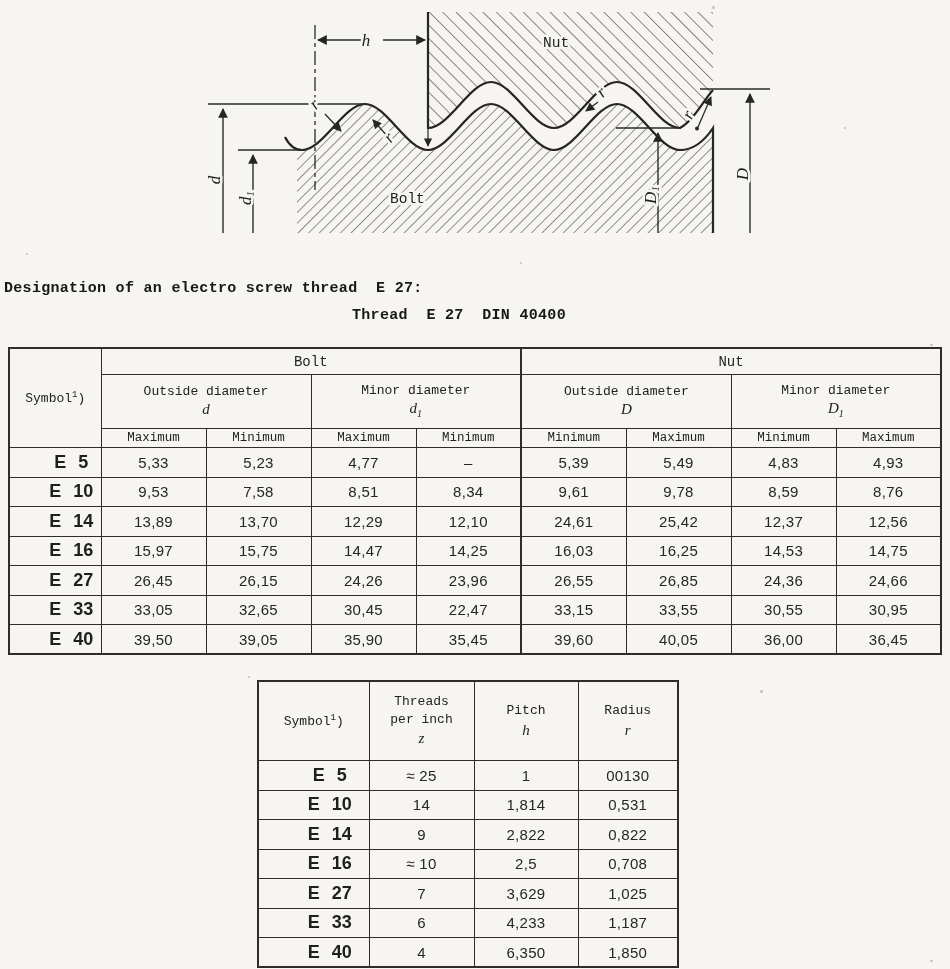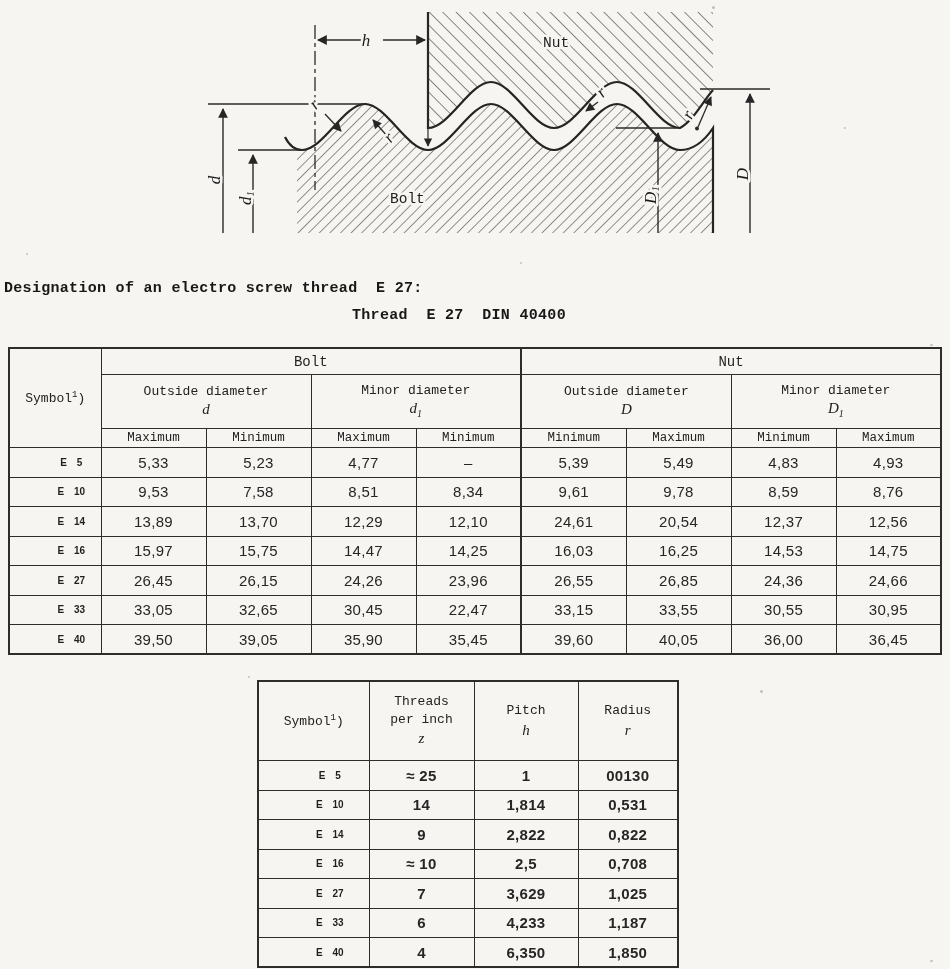--- a/index.html
+++ b/index.html
@@ -25,23 +25,23 @@
   th{font-weight:normal;}
   .hdr{font-family:"Liberation Mono","DejaVu Sans Mono",monospace;font-size:13px;color:#222;}
   .grp{font-family:"Liberation Mono","DejaVu Sans Mono",monospace;font-size:14px;height:25px;}
   .sub-h{height:53px;line-height:1.25;}
   .mm{height:18px;font-size:12.5px;margin-left:41px;}
   .itl{font-family:"Liberation Serif","DejaVu Serif",serif;font-style:italic;font-size:15px;}
   .itl sub{font-size:10px;}
   .thin-l{border-left-width:1.1px;}
   .thick-l{border-left-width:2.3px;}
   tbody tr{height:29.5px;}
-  .sym-cell{font-weight:bold;font-size:10px;word-spacing:7px;padding-left:32px;}
+  .sym-cell{font-weight:bold;font-size:18px;word-spacing:7px;padding-left:32px;}
   .num{font-size:15px;color:#262626;letter-spacing:.3px;}
-  #pitch-table .num{font-weight:bold;}
+  #pitch-table .num{font-weight:normal;}
   #pitch-table .hdr-cell{height:78px;line-height:1.35;}
   sup{font-size:9px;}
   .speck{position:absolute;border-radius:50%;background:rgba(70,68,60,.30);}
   svg text{fill:#1d1d1d;}
   .halo{paint-order:stroke;stroke:#f6f5f1;stroke-width:5px;stroke-linejoin:round;}
   .dimtxt{font-family:"Liberation Serif","DejaVu Serif",serif;font-style:italic;font-size:17px;}
   .parttxt{font-family:"Liberation Mono","DejaVu Sans Mono",monospace;font-size:14.5px;}
 </style>
 </head>
 <body>
@@ -165,21 +165,21 @@
       <td class="num">8,59</td>
       <td class="num thin-l">8,76</td>
     </tr>
     <tr>
       <td class="sym-cell">E 14</td>
       <td class="num">13,89</td>
       <td class="num thin-l">13,70</td>
       <td class="num">12,29</td>
       <td class="num thin-l">12,10</td>
       <td class="num thick-l">24,61</td>
-      <td class="num thin-l">20,54</td>
+      <td class="num thin-l">25,42</td>
       <td class="num">12,37</td>
       <td class="num thin-l">12,56</td>
     </tr>
     <tr>
       <td class="sym-cell">E 16</td>
       <td class="num">15,97</td>
       <td class="num thin-l">15,75</td>
       <td class="num">14,47</td>
       <td class="num thin-l">14,25</td>
       <td class="num thick-l">16,03</td>

